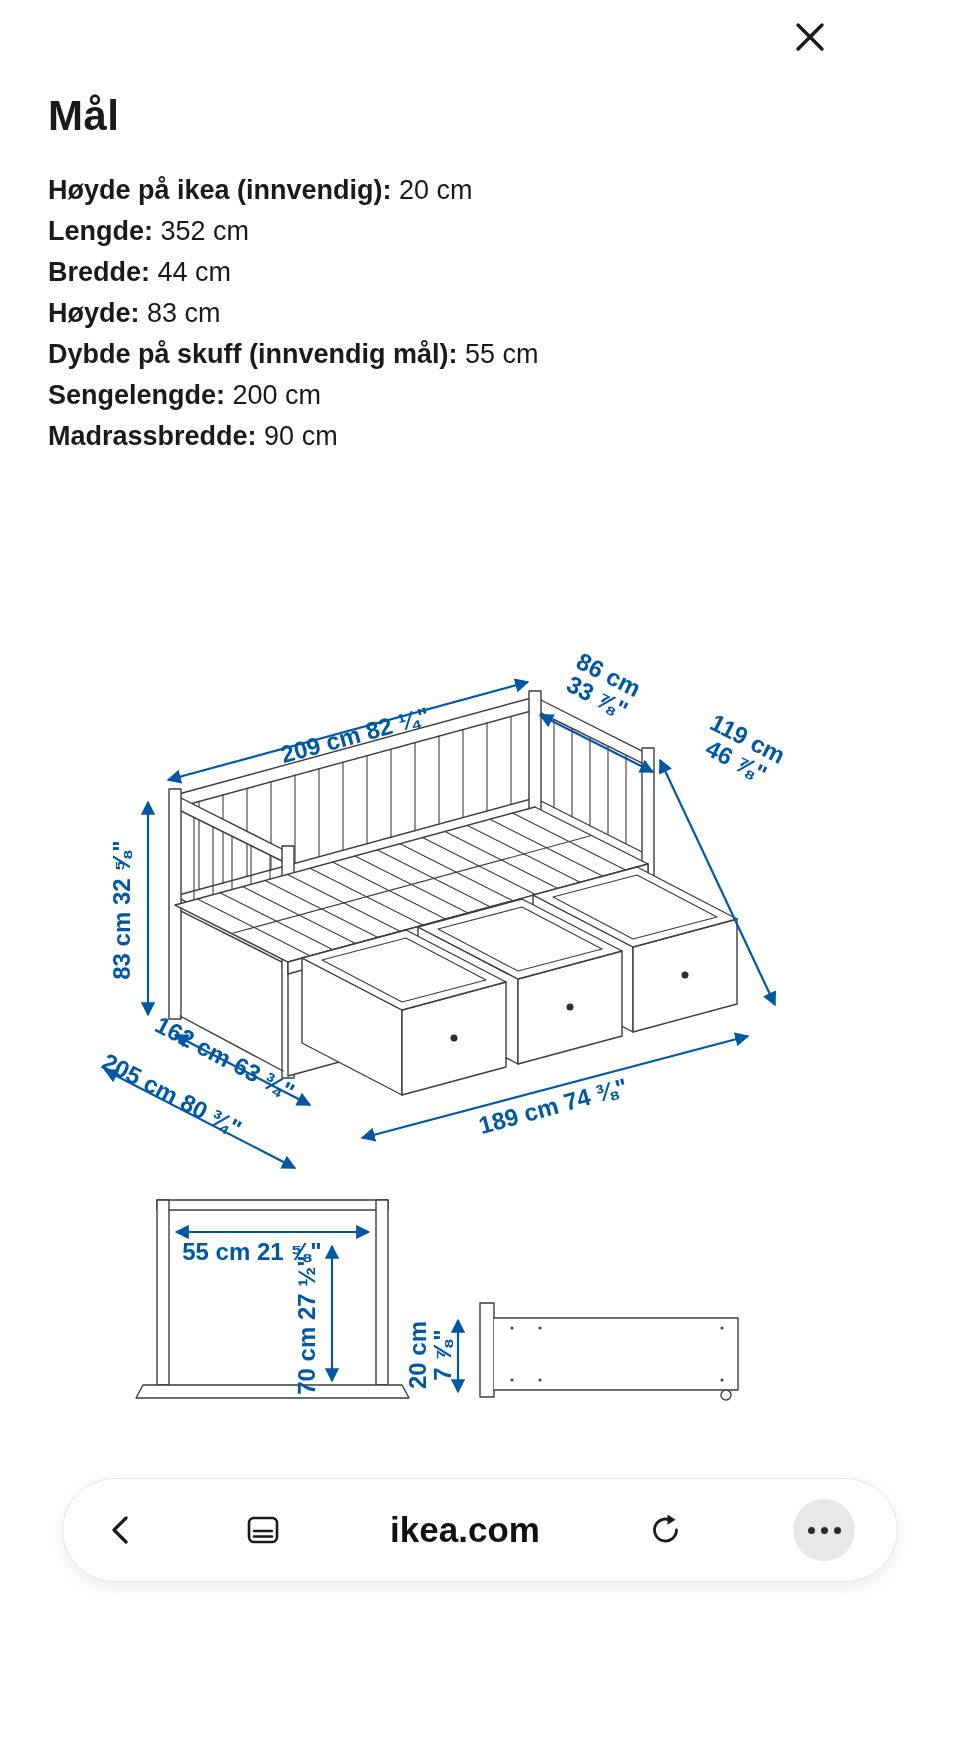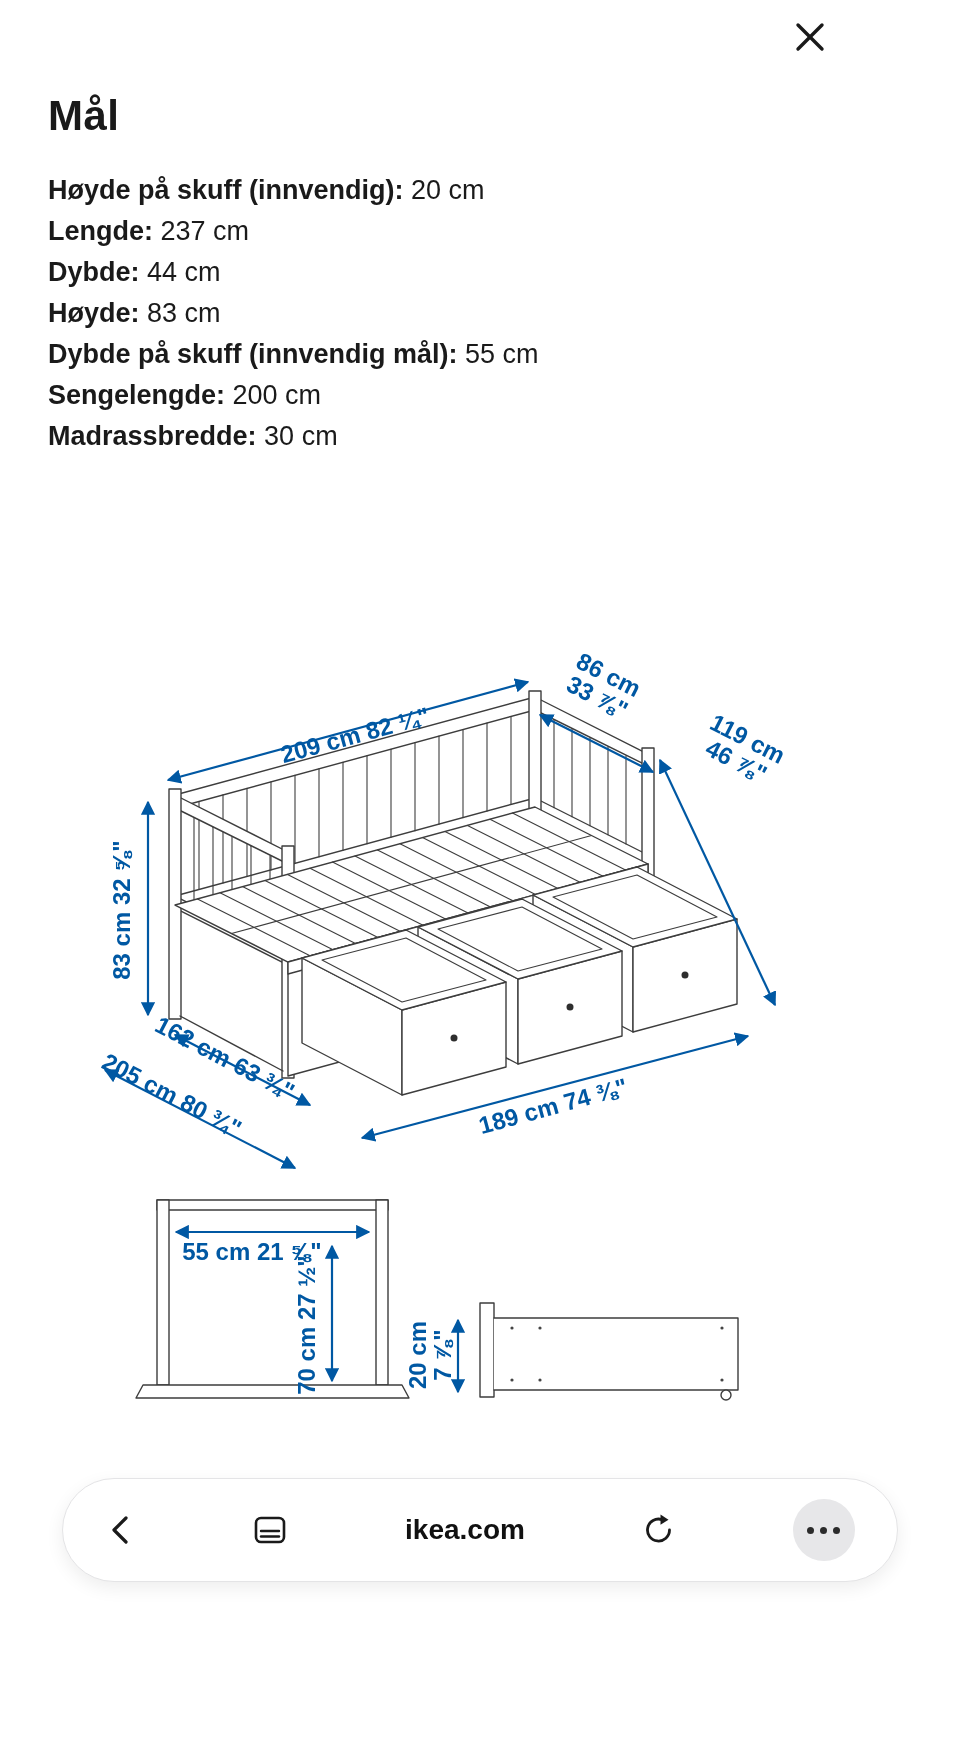--- a/index.html
+++ b/index.html
@@ -31,45 +31,45 @@
   .bluedim{stroke:#0058a3;stroke-width:2.2;fill:none;}
   
   .bottom-bar{
     position:absolute;left:62px;top:1478px;width:836px;height:104px;
     background:#fff;border:1px solid #e4e4e6;border-radius:52px;
     box-shadow:0 6px 18px rgba(0,0,0,.07);
     display:flex;align-items:center;justify-content:space-between;
     padding:0 42px;box-sizing:border-box;
   }
   .bar-btn{background:none;border:none;padding:0;cursor:pointer;display:flex;align-items:center;justify-content:center;}
-  .url-text{font-size:28px;font-weight:600;color:#111;}
+  .url-text{font-size:35px;font-weight:600;color:#111;}
   .more-circle{width:62px;height:62px;border-radius:50%;background:#e7e7e9;display:flex;align-items:center;justify-content:center;gap:6px;border:none;cursor:pointer;}
   .dot{width:7px;height:7px;border-radius:50%;background:#2b2b2b;}
 </style>
 </head>
 <body>
 
 <button class="close-btn">
   <svg width="38" height="38" viewBox="0 0 38 38">
     <line x1="7" y1="7" x2="31" y2="31" stroke="#1a1a1a" stroke-width="3.4" stroke-linecap="round"></line>
     <line x1="31" y1="7" x2="7" y2="31" stroke="#1a1a1a" stroke-width="3.4" stroke-linecap="round"></line>
   </svg>
 </button>
 
 <div class="content">
   <h1 class="page-title">Mål</h1>
 
   <div>
-    <div class="spec-row"><span class="spec-label">Høyde på skuff (innvendig):</span> <span class="spec-value">20 cm</span></div>
-    <div class="spec-row"><span class="spec-label">Lengde:</span> <span class="spec-value">237 cm</span></div>
-    <div class="spec-row"><span class="spec-label">Dybde:</span> <span class="spec-value">44 cm</span></div>
+    <div class="spec-row"><span class="spec-label">Høyde på ikea (innvendig):</span> <span class="spec-value">20 cm</span></div>
+    <div class="spec-row"><span class="spec-label">Lengde:</span> <span class="spec-value">352 cm</span></div>
+    <div class="spec-row"><span class="spec-label">Bredde:</span> <span class="spec-value">44 cm</span></div>
     <div class="spec-row"><span class="spec-label">Høyde:</span> <span class="spec-value">83 cm</span></div>
     <div class="spec-row"><span class="spec-label">Dybde på skuff (innvendig mål):</span> <span class="spec-value">55 cm</span></div>
     <div class="spec-row"><span class="spec-label">Sengelengde:</span> <span class="spec-value">200 cm</span></div>
-    <div class="spec-row"><span class="spec-label">Madrassbredde:</span> <span class="spec-value">30 cm</span></div>
+    <div class="spec-row"><span class="spec-label">Madrassbredde:</span> <span class="spec-value">90 cm</span></div>
   </div>
 </div>
 
 <div class="diagram-wrap">
 
   <svg id="svg-main" width="960" height="560" viewBox="0 0 960 560">
     <defs>
       <marker id="arr" viewBox="0 0 10 10" refX="9" refY="5" markerWidth="6.5" markerHeight="6.5" orient="auto-start-reverse">
         <path d="M0,0 L10,5 L0,10 z" fill="#0058a3"></path>
       </marker>

